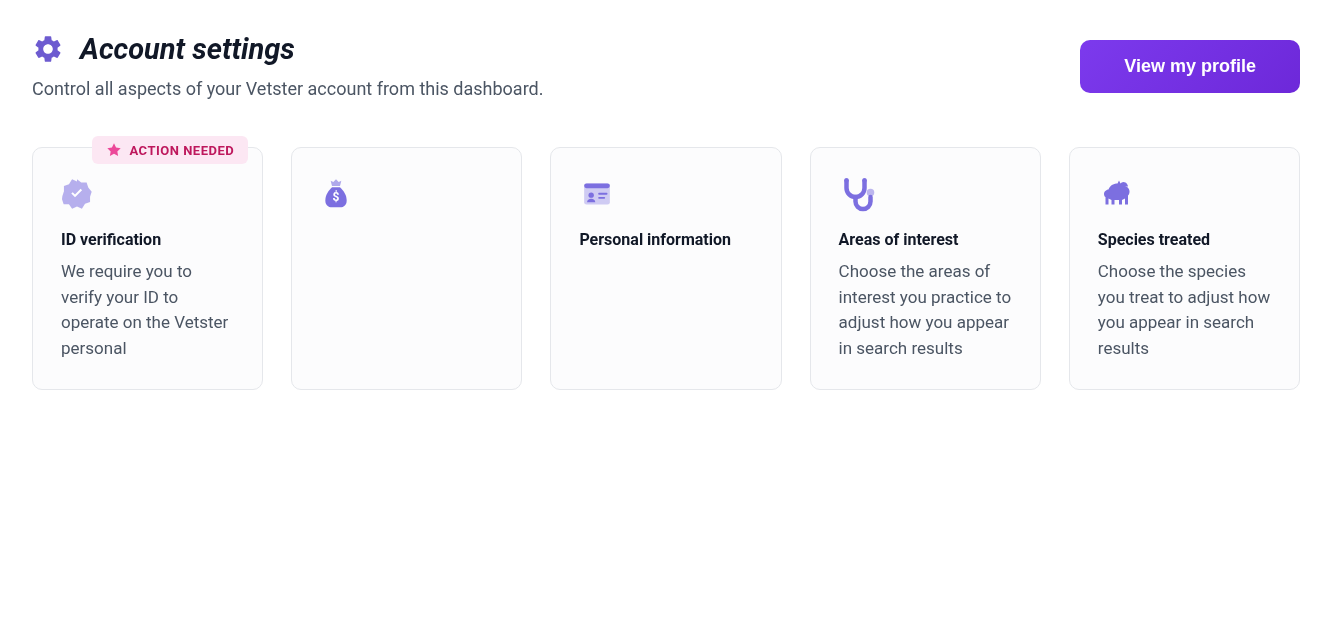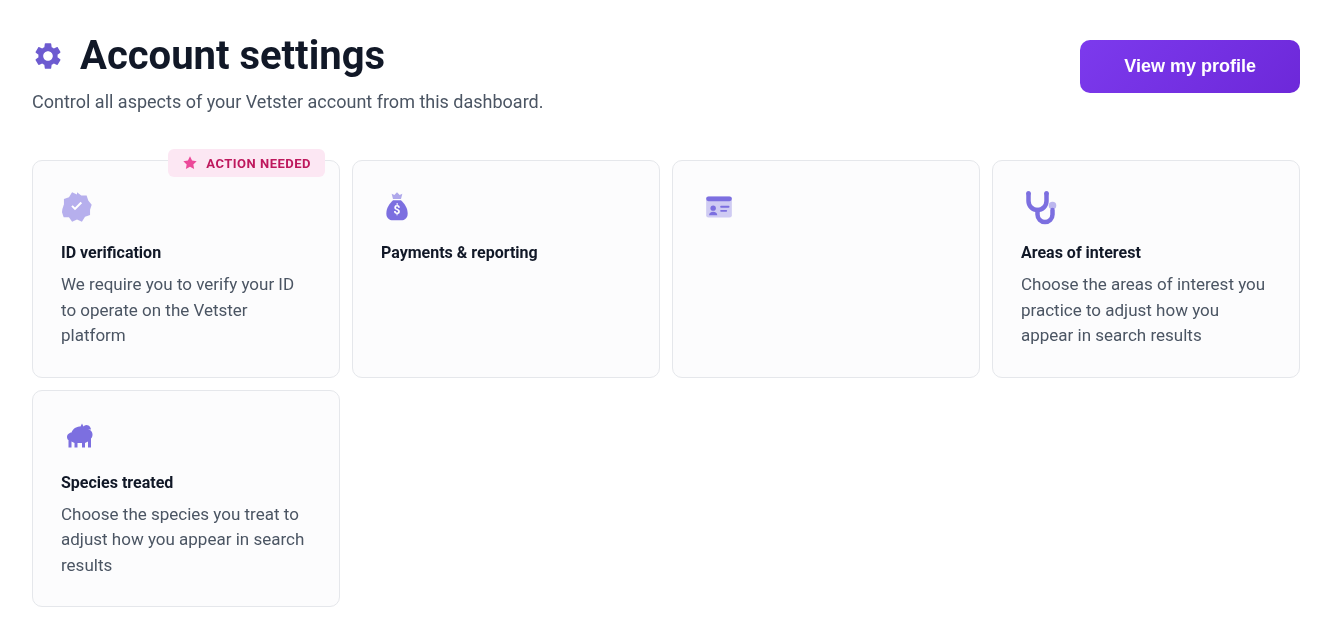--- a/index.html
+++ b/index.html
@@ -29,45 +29,46 @@
       align-items: center;
       gap: 16px;
       margin-bottom: 12px;
     }
     .gear-icon {
       width: 32px;
       height: 32px;
       color: #6d5bd0;
     }
     .page-title {
-      font-size: 40px;
+      font-size: 29px;
       font-weight: 700;
       color: #111827;
+      font-style: italic;
     }
     .page-subtitle {
       font-size: 18px;
       color: #4b5563;
       font-weight: 400;
       text-align: right;
     }
     .view-profile-btn {
       background: linear-gradient(135deg, #7c3aed, #6d28d9);
       color: #ffffff;
       border: none;
       border-radius: 10px;
       padding: 16px 44px;
       font-size: 18px;
       font-weight: 600;
       cursor: pointer;
       margin-top: 8px;
     }
     .cards-grid {
       display: grid;
-      grid-template-columns: repeat(4, 1fr);
-      gap: 12px;
+      grid-template-columns: repeat(5, 1fr);
+      gap: 28px;
     }
     .card {
       position: relative;
       background: #fcfcfd;
       border: 1px solid #e5e7eb;
       border-radius: 10px;
       padding: 28px;
       cursor: pointer;
     }
     .card-badge {
@@ -139,45 +140,45 @@
       </span>
       <span>ACTION NEEDED</span>
     </div>
     <div class="card-icon">
       <svg viewBox="0 0 24 24" fill="currentColor" width="32" height="32">
         <path d="M12 1l3.22 2.34 3.98.02 1.25 3.78L23 10.32l-1.22 3.78.02 3.98-3.78 1.25L15.68 23l-3.68-1.55L8.32 23l-2.34-3.22-3.98-.02-1.25-3.78L1 13.68l1.22-3.78-.02-3.98 3.78-1.25L8.32 1 12 2.55 12 1z" opacity="0.55"></path>
         <path d="M10.5 14.5l-2.8-2.8 1.1-1.1 1.7 1.7 4.2-4.2 1.1 1.1z" fill="#ffffff"></path>
       </svg>
     </div>
     <h2 class="card-title">ID verification</h2>
-    <p class="card-desc">We require you to verify your ID to operate on the Vetster platform</p>
+    <p class="card-desc">We require you to verify your ID to operate on the Vetster personal</p>
   </div>
 
   <div class="card">
     <div class="card-icon">
       <svg viewBox="0 0 24 24" fill="currentColor" width="32" height="32">
         <path d="M14 3l-2-2-2 2-2-1 1 4h6l1-4-2 1z" opacity="0.6"></path>
         <path d="M9 7h6c3 3 5 6 5 10 0 3-2 5-5 5H9c-3 0-5-2-5-5 0-4 2-7 5-10z"></path>
         <text x="12" y="17" text-anchor="middle" fill="#ffffff" font-size="9" font-weight="bold">$</text>
       </svg>
     </div>
-    <h2 class="card-title">Payments &amp; reporting</h2>
   </div>
 
   <div class="card">
     <div class="card-icon">
       <svg viewBox="0 0 24 24" fill="currentColor" width="36" height="28">
         <rect x="1" y="3" width="22" height="18" rx="2" opacity="0.35"></rect>
         <rect x="1" y="3" width="22" height="4" rx="2"></rect>
         <circle cx="7" cy="13" r="2.3"></circle>
         <path d="M3.5 19c0-2 1.5-3 3.5-3s3.5 1 3.5 3"></path>
         <rect x="13" y="11" width="8" height="1.6" rx="0.8"></rect>
         <rect x="13" y="14.5" width="6" height="1.6" rx="0.8"></rect>
       </svg>
     </div>
+    <h2 class="card-title">Personal information</h2>
   </div>
 
   <div class="card">
     <div class="card-icon">
       <svg viewBox="0 0 24 24" fill="none" stroke="currentColor" stroke-width="3" width="36" height="36">
         <path d="M5 3v5a6 6 0 0 0 12 0V3" stroke-linecap="round"></path>
         <path d="M11 14v3a5 5 0 0 0 10 0v-3" stroke-linecap="round"></path>
         <circle cx="21" cy="11" r="2.5" fill="currentColor" stroke="none" opacity="0.5"></circle>
         <circle cx="5" cy="3" r="1.5" fill="currentColor" stroke="none"></circle>
         <circle cx="17" cy="3" r="1.5" fill="currentColor" stroke="none"></circle>

